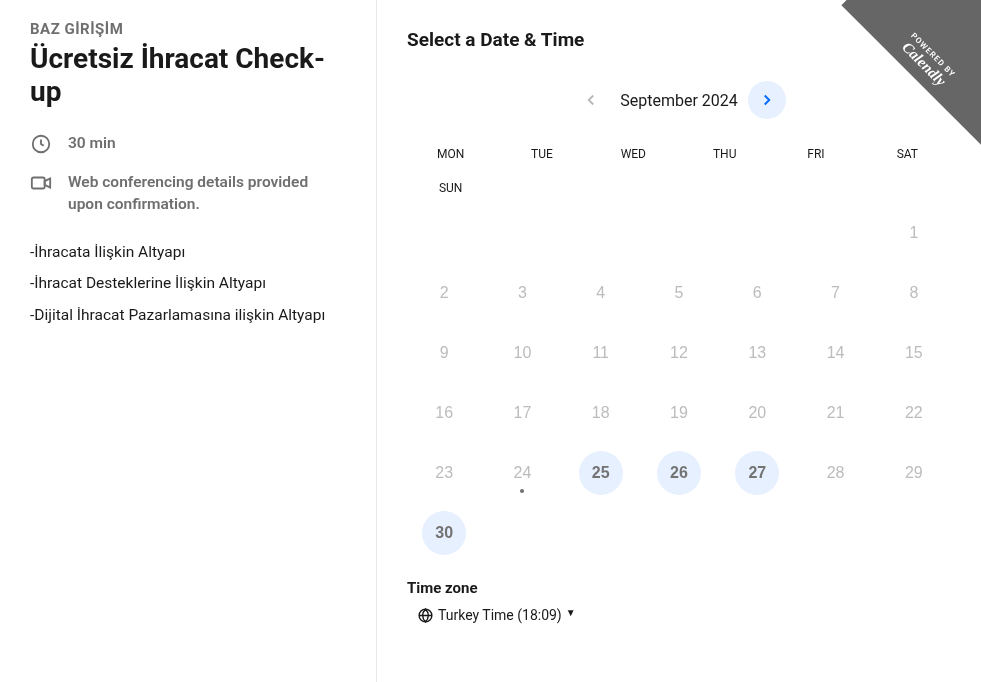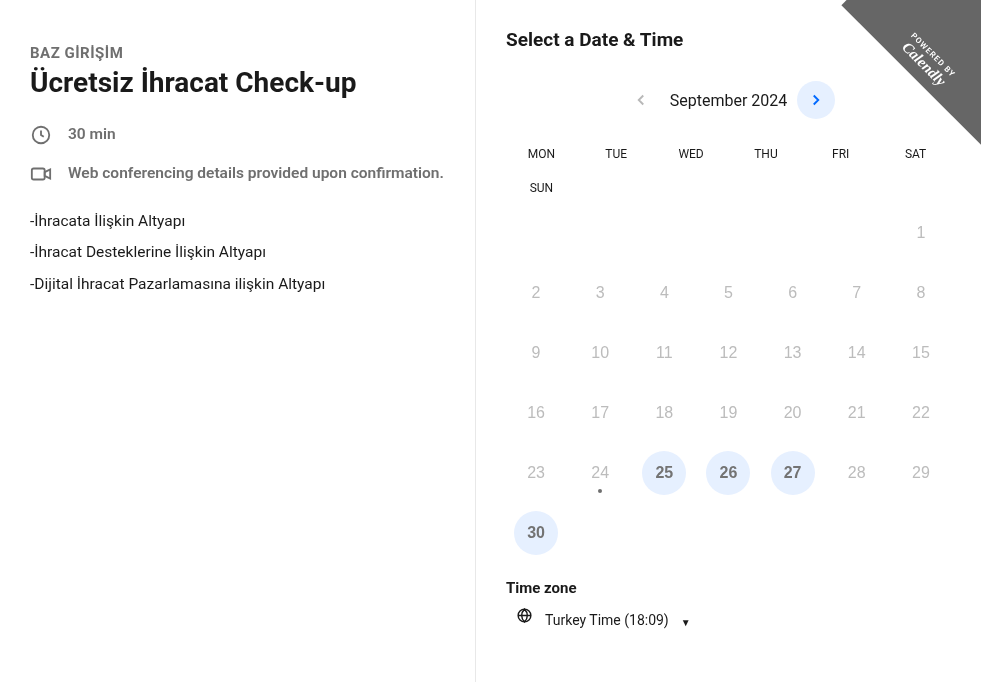--- a/index.html
+++ b/index.html
@@ -14,22 +14,22 @@
       height: 682px;
       background: #fff;
       position: relative;
       overflow: hidden;
     }
     .container {
       display: flex;
       height: 100%;
     }
     .left-panel {
-      width: 476px;
-      padding: 44px 30px;
+      width: 377px;
+      padding: 20px 30px;
       border-right: 1px solid #e8e8e8;
     }
     .right-panel {
       flex: 1;
       padding: 28px 30px 20px 30px;
       position: relative;
     }
     .org-name {
       color: #6f6f6f;
       font-size: 15px;
@@ -167,22 +167,22 @@
       margin-top: 24px;
     }
     .tz-label {
       font-size: 15px;
       font-weight: 700;
       color: #1a1a1a;
       margin-bottom: 10px;
     }
     .tz-selector {
       display: flex;
-      align-items: flex-end;
-      gap: 12px;
+      align-items: flex-start;
+      gap: 4px;
       cursor: pointer;
       padding-left: 10px;
     }
     .tz-text {
       font-size: 14px;
       color: #1a1a1a;
     }
     .tz-caret {
       font-size: 10px;
       color: #1a1a1a;

